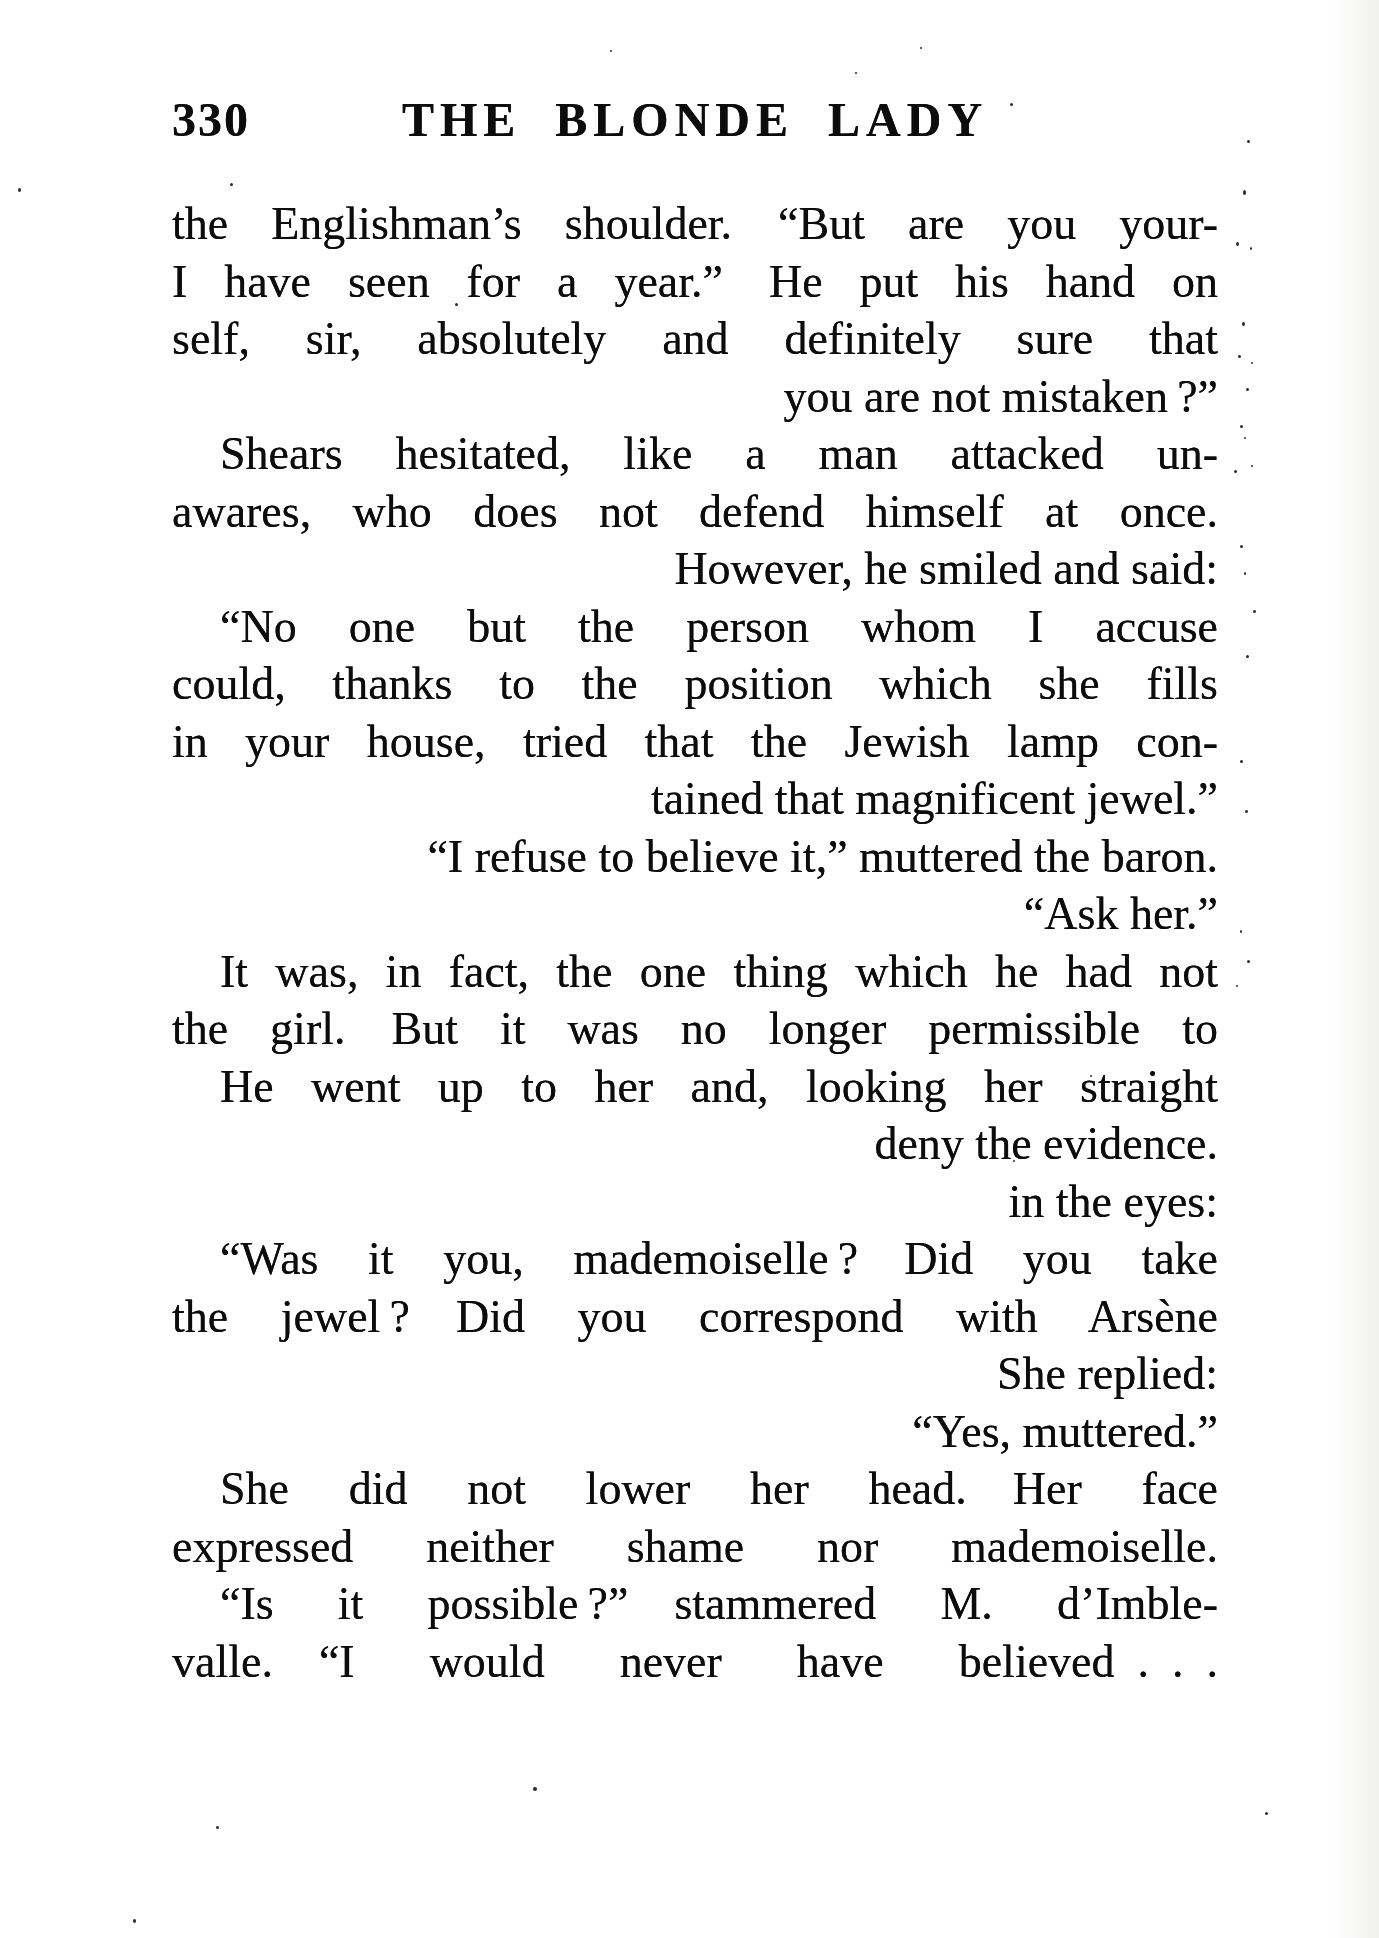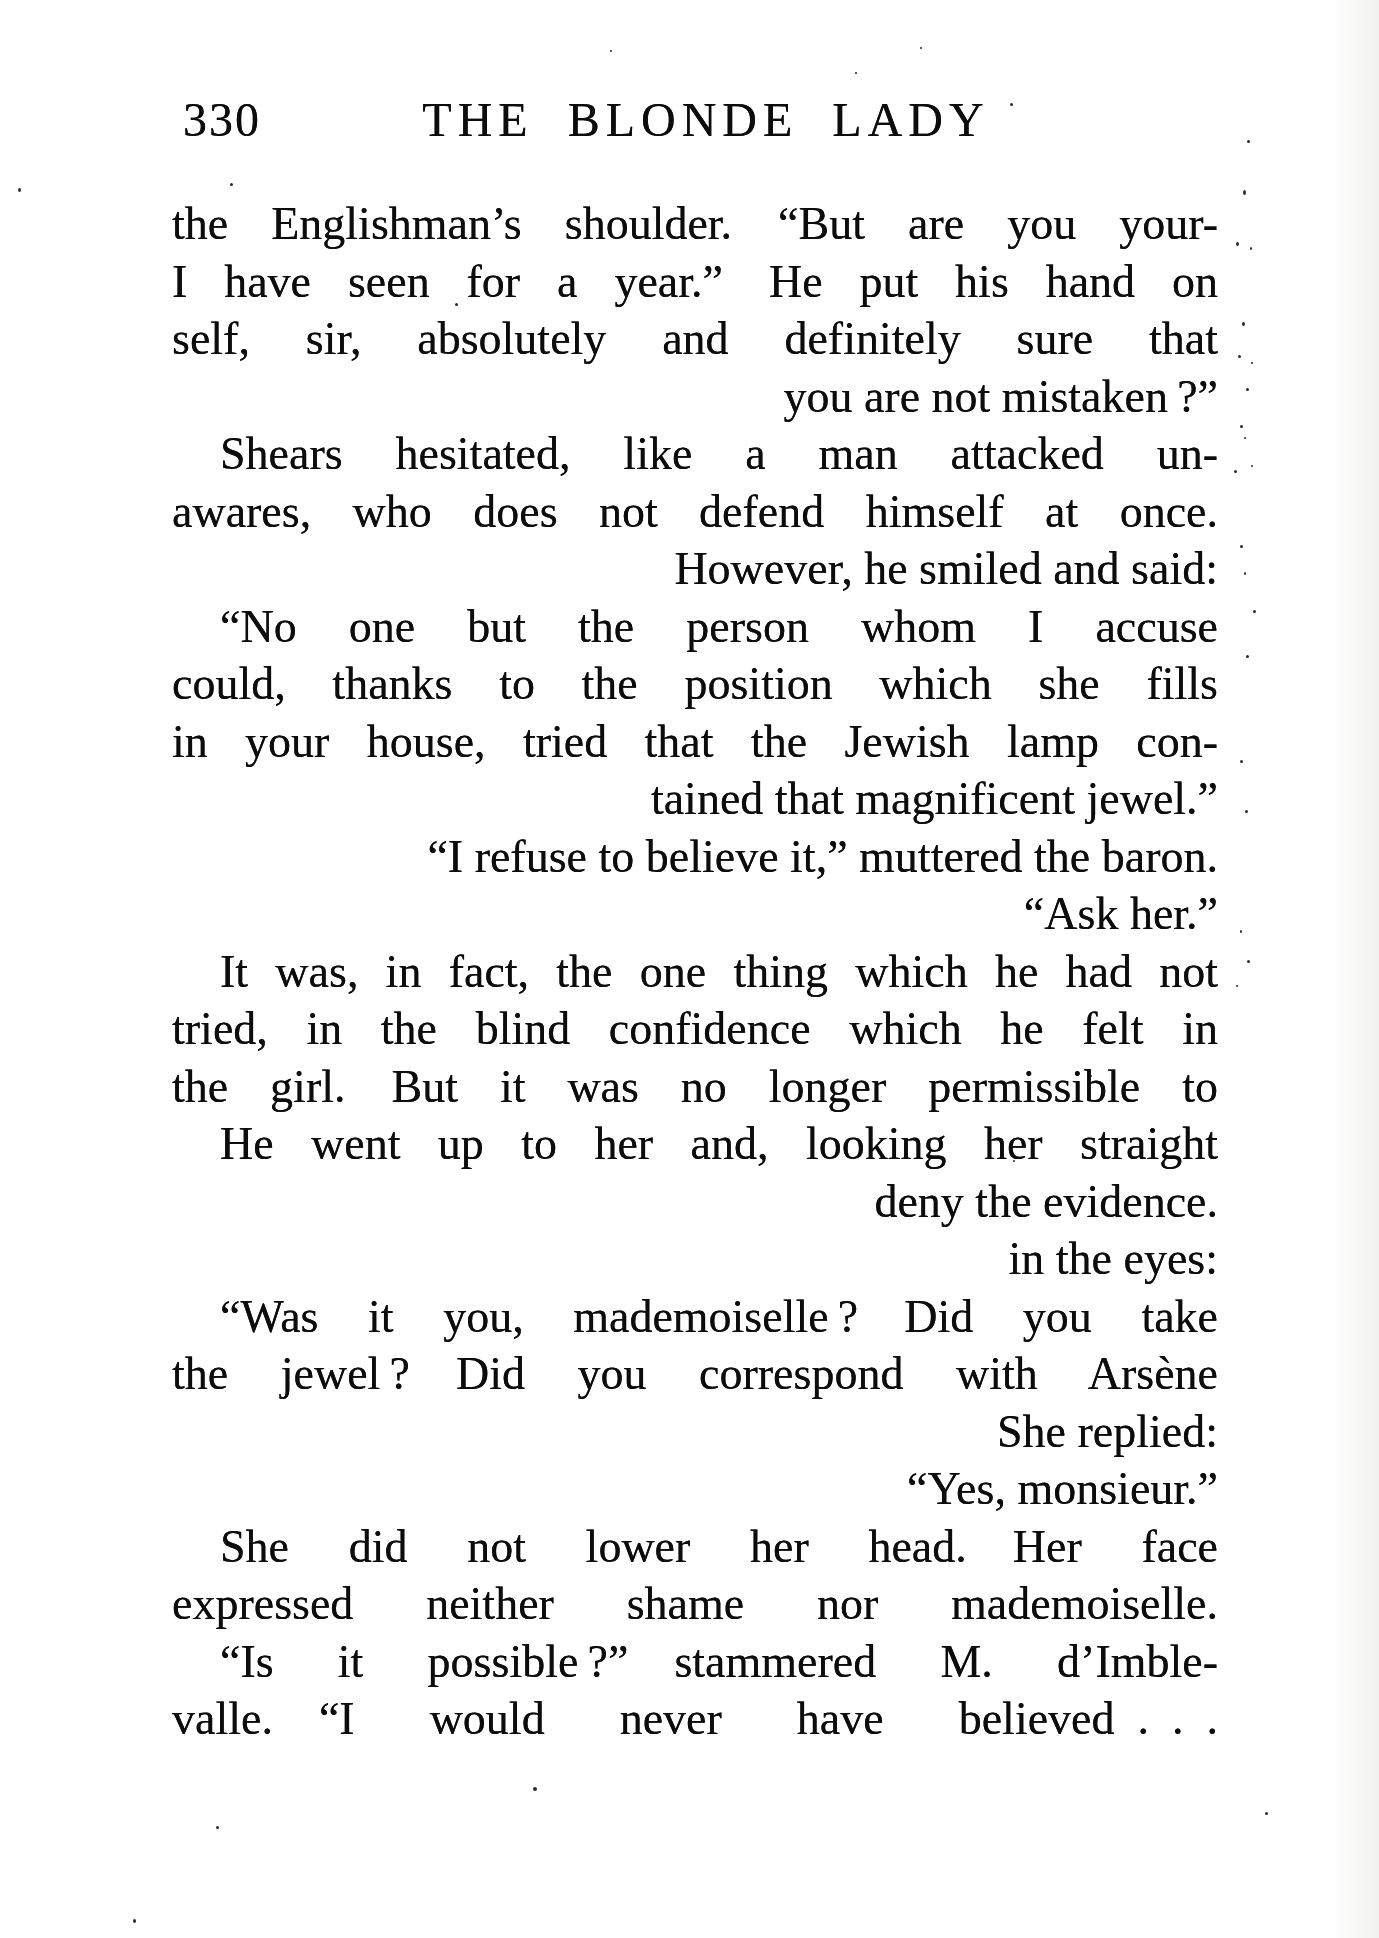--- a/index.html
+++ b/index.html
@@ -8,27 +8,27 @@
     width: 1379px;
     height: 1938px;
     background: linear-gradient(to right, #ffffff 0%, #ffffff 96.5%, #f1f1f0 100%);
     overflow: hidden;
     font-family: "Liberation Serif", "DejaVu Serif", serif;
     color: #0c0c0c;
   }
   
   #header {
     position: absolute;
-    left: 183px;
+    left: 172px;
     top: 90px;
     width: 1046px;
     height: 60px;
     line-height: 60px;
     font-size: 48px;
-    font-weight: normal;
+    font-weight: bold;
     text-shadow: 0 0 0.6px rgba(0,0,0,0.85);
   }
   #pagenum {
     position: absolute;
     left: 0;
     top: 0;
     letter-spacing: 2px;
   }
   #runtitle {
     display: block;
@@ -83,29 +83,28 @@
     <div class="ln ind jst">Shears hesitated, like a man attacked un-</div>
     <div class="ln jst">awares, who does not defend himself at once.</div>
     <div class="ln">However, he smiled and said:</div>
     <div class="ln ind jst">“No one but the person whom I accuse</div>
     <div class="ln jst">could, thanks to the position which she fills</div>
     <div class="ln jst">in your house, tried that the Jewish lamp con-</div>
     <div class="ln">tained that magnificent jewel.”</div>
     <div class="ln ind">“I refuse to believe it,” muttered the baron.</div>
     <div class="ln ind">“Ask her.”</div>
     <div class="ln ind jst">It was, in fact, the one thing which he had not</div>
-    <div class="ln jst">tried, in the blind confidence which he felt in</div>
     <div class="ln jst">the girl. But it was no longer permissible to</div>
     <div class="ln ind jst">He went up to her and, looking her straight</div>
     <div class="ln">deny the evidence.</div>
     <div class="ln">in the eyes:</div>
     <div class="ln ind jst">“Was it you, mademoiselle ? Did you take</div>
     <div class="ln jst">the jewel ? Did you correspond with Arsène</div>
     <div class="ln ind">She replied:</div>
-    <div class="ln ind">“Yes, monsieur.”</div>
+    <div class="ln ind">“Yes, muttered.”</div>
     <div class="ln ind jst">She did not lower her head. Her face</div>
     <div class="ln jst">expressed neither shame nor mademoiselle.</div>
     <div class="ln ind jst">“Is it possible ?” stammered M. d’Imble-</div>
     <div class="ln jst">valle. “I would never have believed . . .</div>
   </div>
 
   <div>
     <div class="speck" style="left:18px;   top:188px;  width:3px; height:4px;"></div>
     <div class="speck" style="left:230px;  top:183px;  width:3px; height:3px;"></div>
     <div class="speck" style="left:455px;  top:303px;  width:3px; height:3px;"></div>

